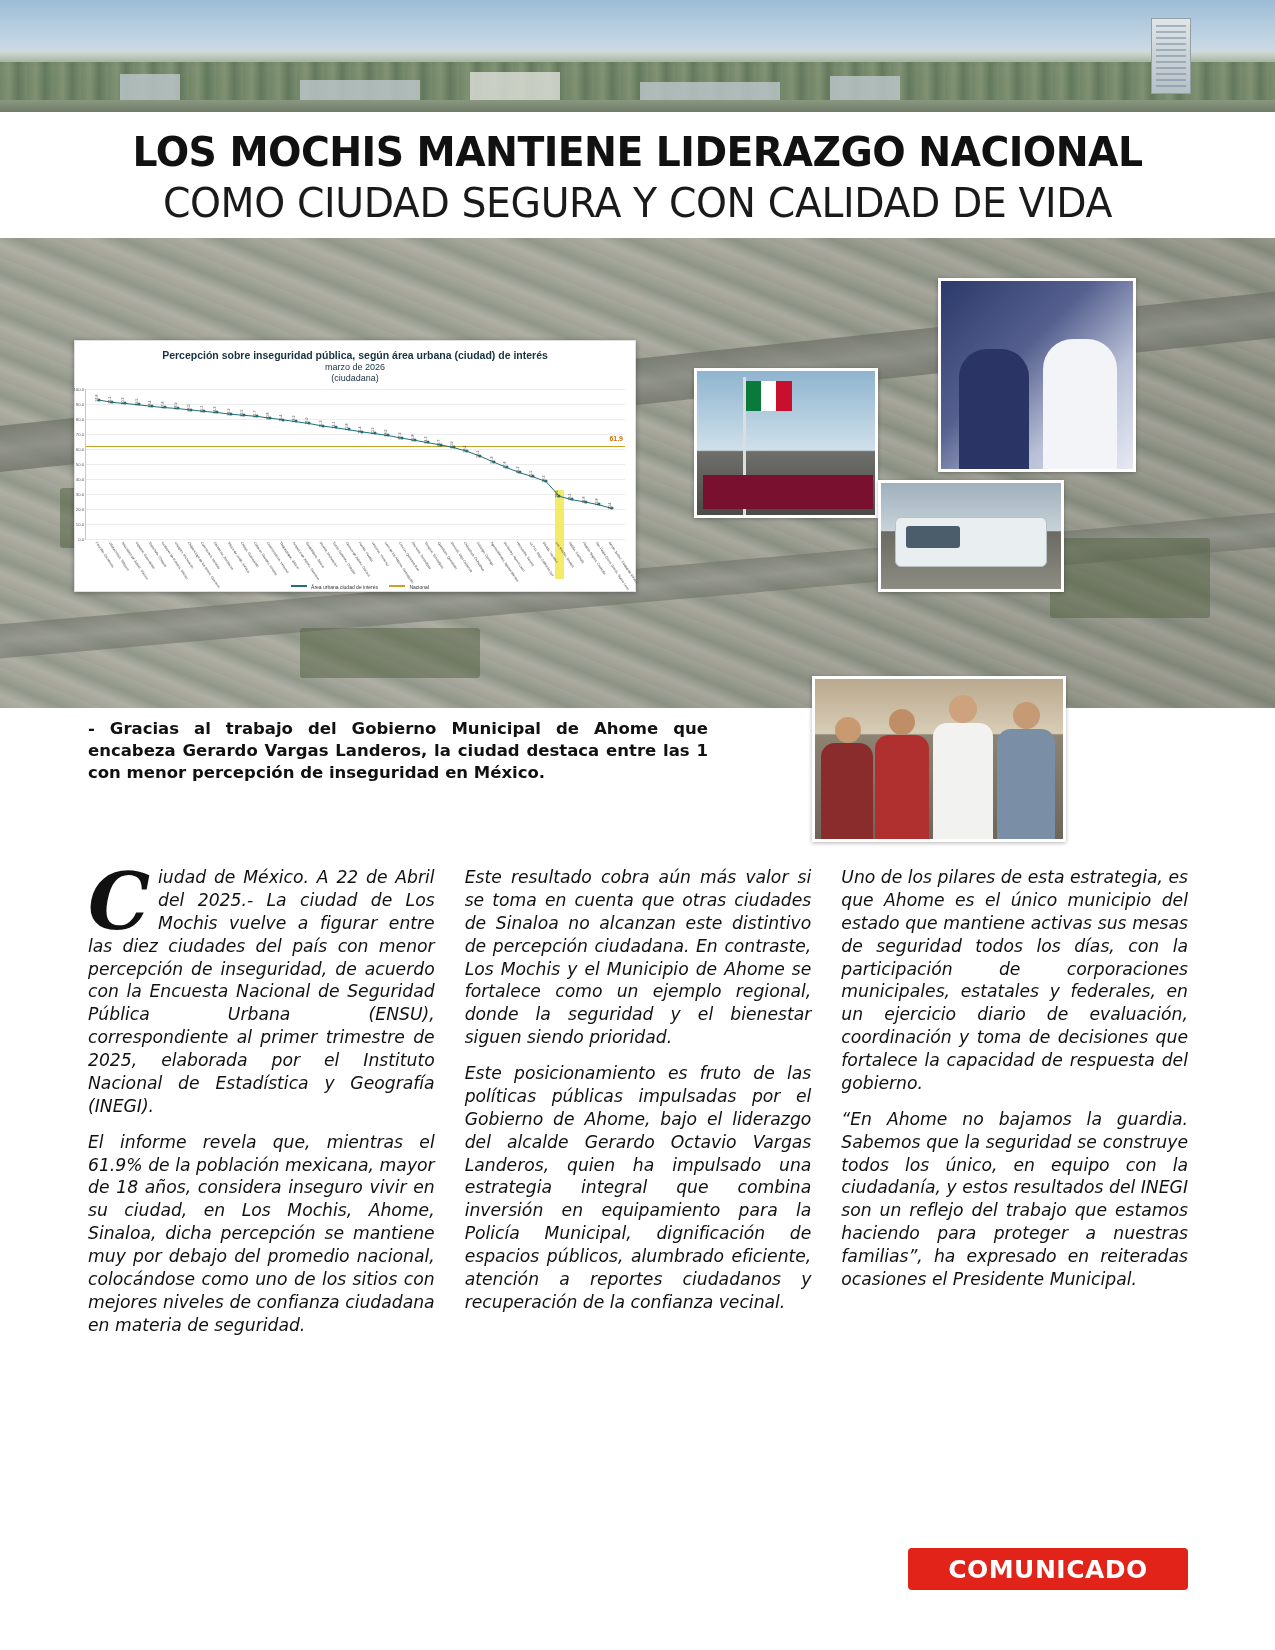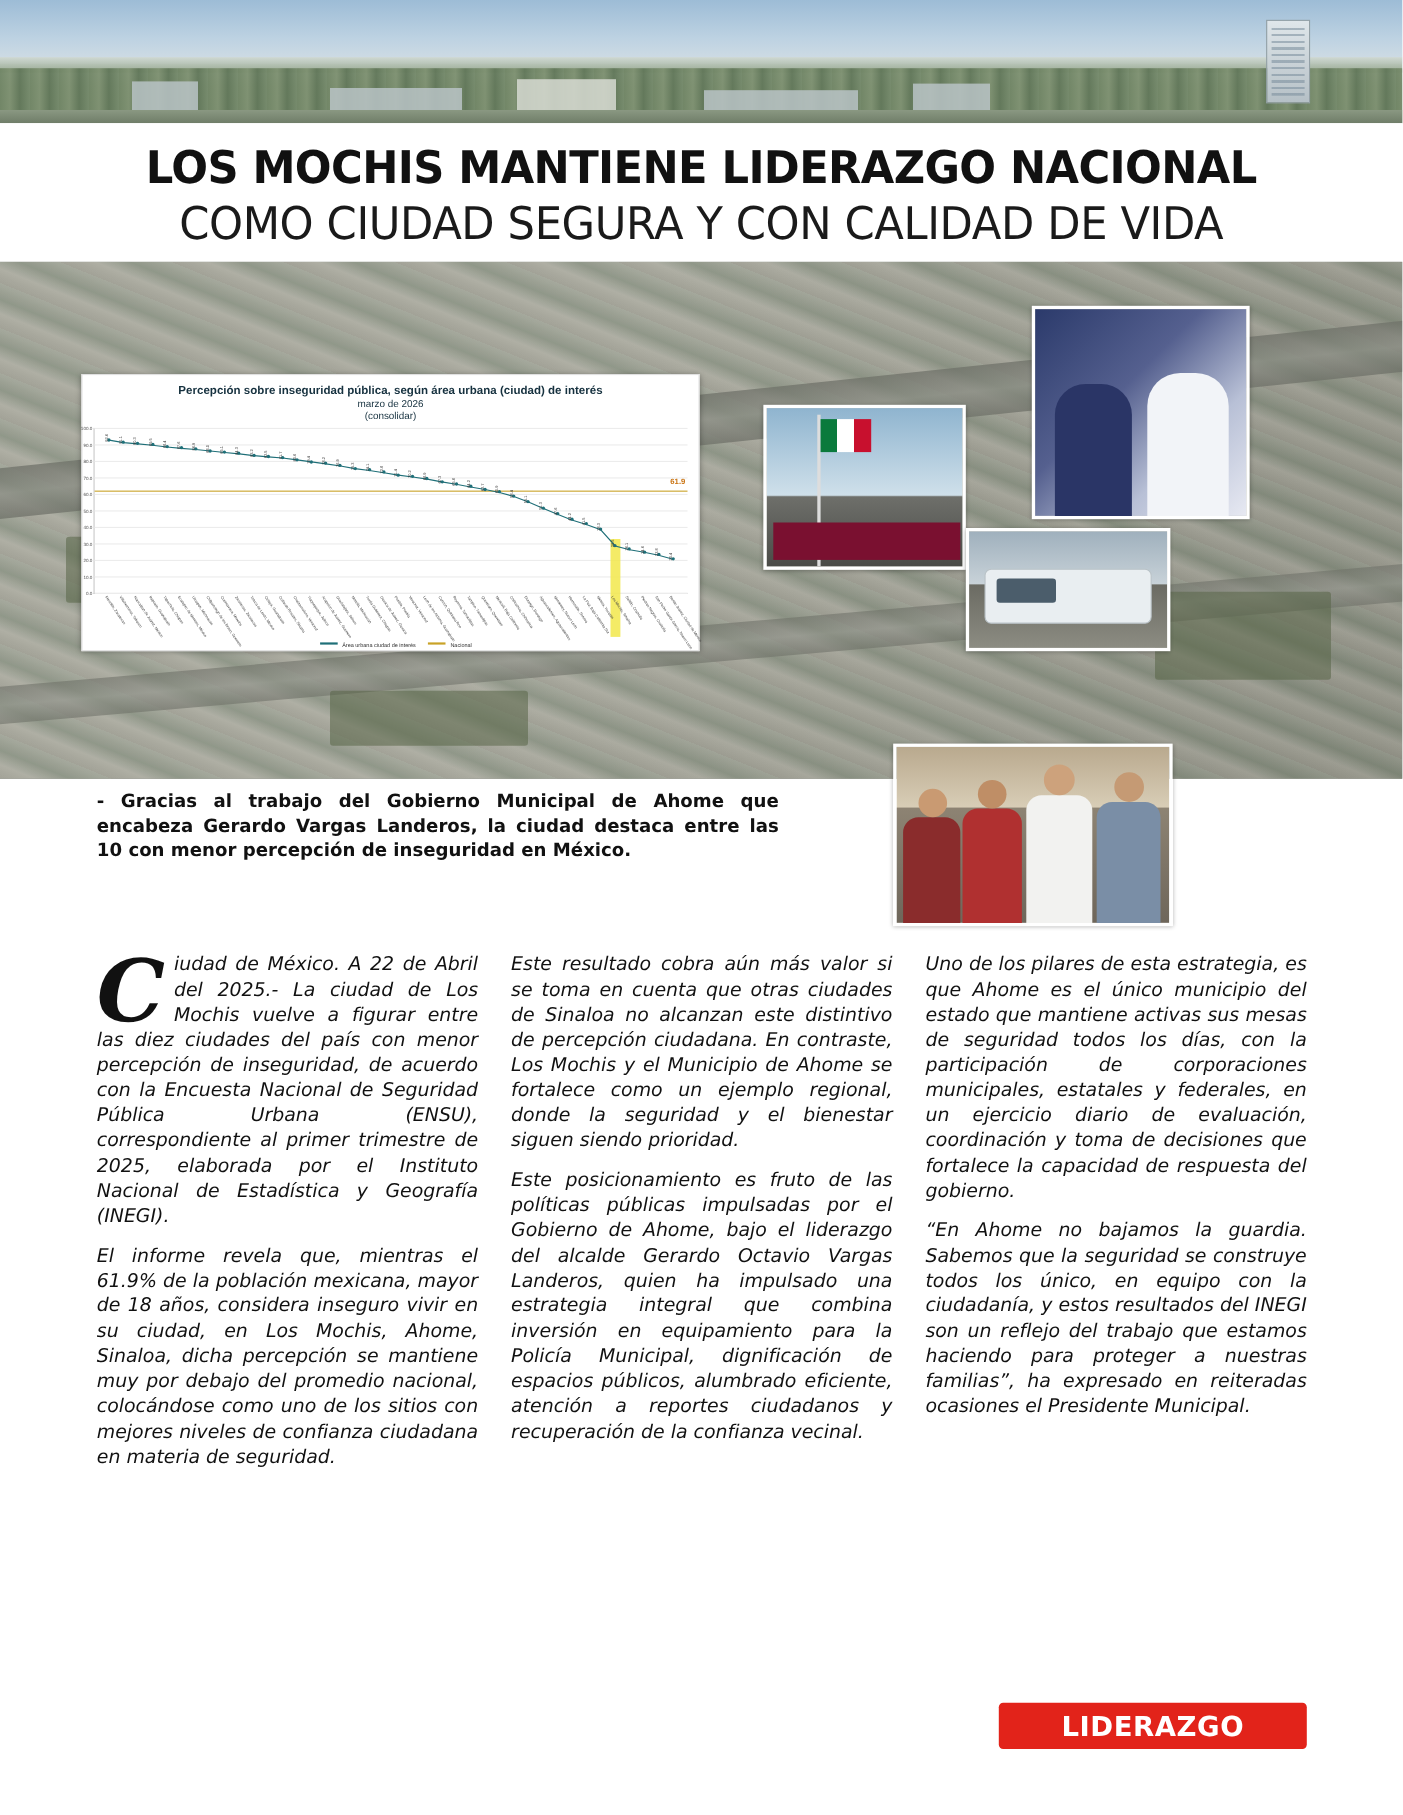--- a/index.html
+++ b/index.html
@@ -284,21 +284,21 @@
     <div class="strip-road"></div>
     <div class="strip-road2"></div>
     <div class="green-block" style="left:60px;top:250px;width:120px;height:60px;"></div>
     <div class="green-block" style="left:300px;top:390px;width:180px;height:50px;"></div>
     <div class="green-block" style="left:1050px;top:300px;width:160px;height:80px;"></div>
   </div>
 
   <div class="chart-card">
     <div class="chart-title">Percepción sobre inseguridad pública, según área urbana (ciudad) de interés</div>
     <div class="chart-sub">marzo de 2026</div>
-    <div class="chart-sub">(consolidar)</div>
+    <div class="chart-sub">(ciudadana)</div>
     <div class="chart-plot" id="plot">
         <div class="gridline" style="top: 150px;"></div>
         <div class="ylab" style="top: 148px;">0.0</div>
         <div class="gridline" style="top: 135px;"></div>
         <div class="ylab" style="top: 133px;">10.0</div>
         <div class="gridline" style="top: 120px;"></div>
         <div class="ylab" style="top: 118px;">20.0</div>
         <div class="gridline" style="top: 105px;"></div>
         <div class="ylab" style="top: 103px;">30.0</div>
         <div class="gridline" style="top: 90px;"></div>
@@ -453,21 +453,21 @@
     <div class="pole"></div>
     <div class="fl"></div>
     <div class="stage"></div>
   </div>
   <div class="tile t-truck">
     <div class="car"></div>
   </div>
 
 </div>
 
-<div class="caption">- Gracias al trabajo del Gobierno Municipal de Ahome que encabeza Gerardo Vargas Landeros, la ciudad destaca entre las 10 con menor percepción de inseguridad en México.</div>
+<div class="caption">- Gracias al trabajo del Gobierno Municipal de Ahome que encabeza Gerardo Vargas Landeros, la ciudad destaca entre las 1 con menor percepción de inseguridad en México.</div>
 
 <div class="t-walk">
   <div class="p" style="left:6px;width:52px;height:96px;background:#8a2c2c;"></div>
   <div class="head" style="left:20px;bottom:96px;width:26px;height:26px;background:#c99a72;"></div>
   <div class="p" style="left:60px;width:54px;height:104px;background:#b03030;"></div>
   <div class="head" style="left:74px;bottom:104px;width:26px;height:26px;background:#bf8e66;"></div>
   <div class="p" style="left:118px;width:60px;height:116px;background:#f2f2f0;"></div>
   <div class="head" style="left:134px;bottom:116px;width:28px;height:28px;background:#cda27c;"></div>
   <div class="p" style="left:182px;width:58px;height:110px;background:#7a8ea6;"></div>
   <div class="head" style="left:198px;bottom:110px;width:27px;height:27px;background:#c59a74;"></div>
@@ -477,13 +477,13 @@
   <div class="cols" id="article-cols">
       <p class="dropcap">Ciudad de México. A 22 de Abril del 2025.- La ciudad de Los Mochis vuelve a figurar entre las diez ciudades del país con menor percepción de inseguridad, de acuerdo con la Encuesta Nacional de Seguridad Pública Urbana (ENSU), correspondiente al primer trimestre de 2025, elaborada por el Instituto Nacional de Estadística y Geografía (INEGI).</p>
       <p>El informe revela que, mientras el 61.9% de la población mexicana, mayor de 18 años, considera inseguro vivir en su ciudad, en Los Mochis, Ahome, Sinaloa, dicha percepción se mantiene muy por debajo del promedio nacional, colocándose como uno de los sitios con mejores niveles de confianza ciudadana en materia de seguridad.</p>
       <p>Este resultado cobra aún más valor si se toma en cuenta que otras ciudades de Sinaloa no alcanzan este distintivo de percepción ciudadana. En contraste, Los Mochis y el Municipio de Ahome se fortalece como un ejemplo regional, donde la seguridad y el bienestar siguen siendo prioridad.</p>
       <p>Este posicionamiento es fruto de las políticas públicas impulsadas por el Gobierno de Ahome, bajo el liderazgo del alcalde Gerardo Octavio Vargas Landeros, quien ha impulsado una estrategia integral que combina inversión en equipamiento para la Policía Municipal, dignificación de espacios públicos, alumbrado eficiente, atención a reportes ciudadanos y recuperación de la confianza vecinal.</p>
       <p>Uno de los pilares de esta estrategia, es que Ahome es el único municipio del estado que mantiene activas sus mesas de seguridad todos los días, con la participación de corporaciones municipales, estatales y federales, en un ejercicio diario de evaluación, coordinación y toma de decisiones que fortalece la capacidad de respuesta del gobierno.</p>
       <p>“En Ahome no bajamos la guardia. Sabemos que la seguridad se construye todos los único, en equipo con la ciudadanía, y estos resultados del INEGI son un reflejo del trabajo que estamos haciendo para proteger a nuestras familias”, ha expresado en reiteradas ocasiones el Presidente Municipal.</p>
     </div>
 </div>
 
-<div class="comunicado">LIDERAZGO</div>
+<div class="comunicado">COMUNICADO</div>
 
 </body></html>

